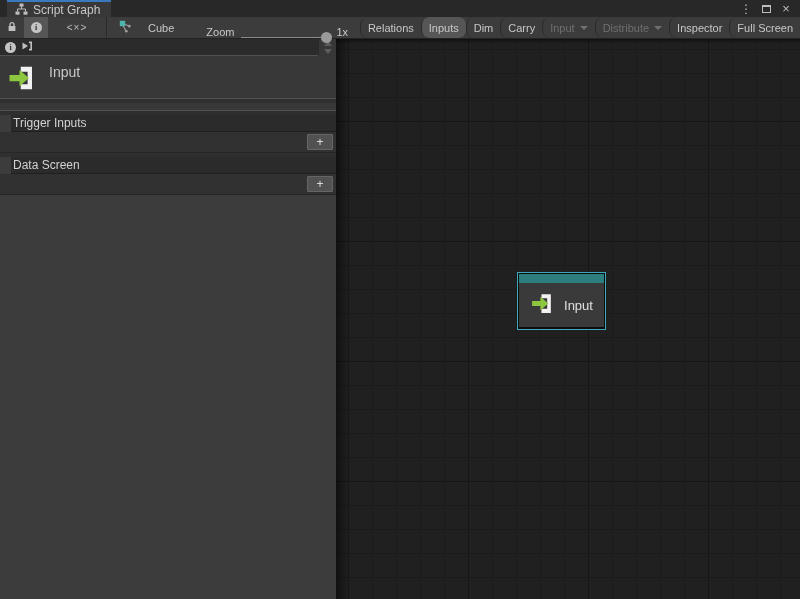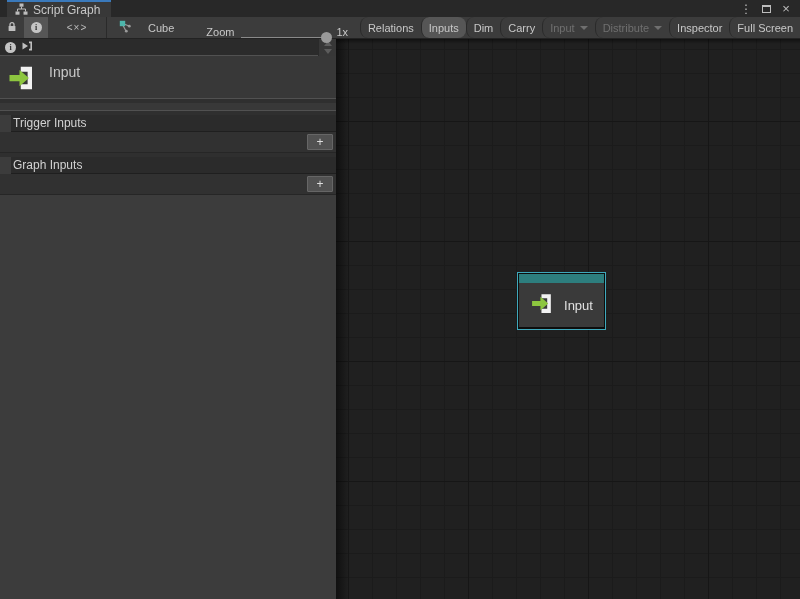--- a/index.html
+++ b/index.html
@@ -206,21 +206,21 @@
       <div class="sec-header">
         <span>Trigger Inputs</span>
       </div>
       <div class="list-row">
         <span class="add-btn">+</span>
       </div>
 
       <div class="gap"></div>
 
       <div class="sec-header">
-        <span>Graph Inputs</span>
+        <span>Data Screen</span>
       </div>
       <div class="list-row">
         <span class="add-btn">+</span>
       </div>
 
       <div class="sidebar-fill"></div>
     </div>
 
     <div class="canvas">
       <div class="shadow-left"></div>

